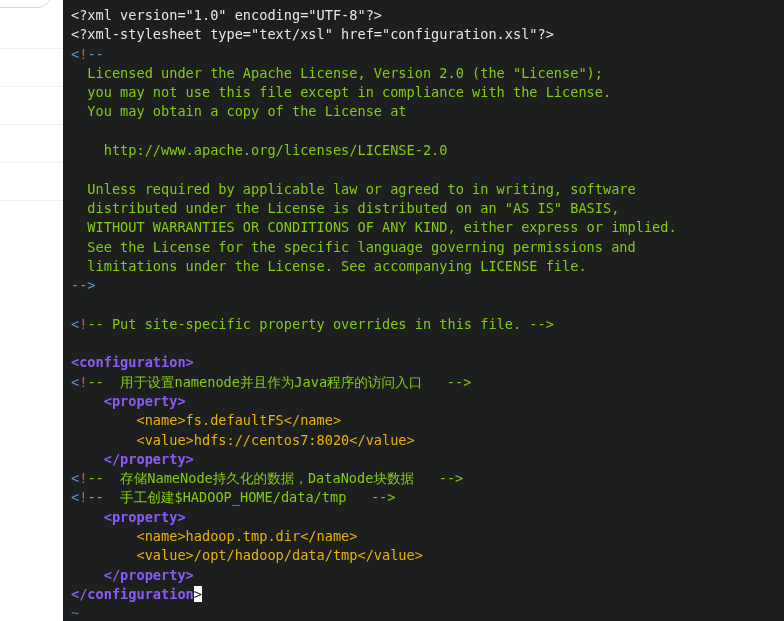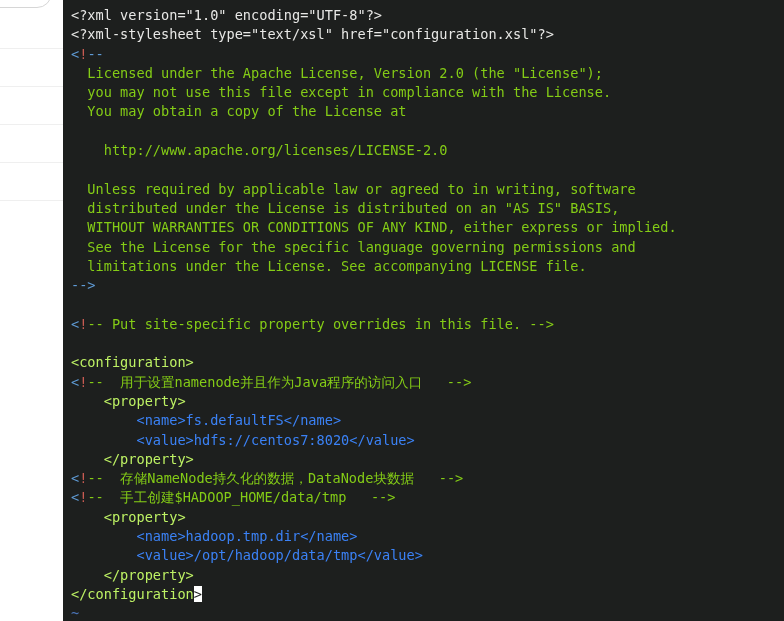--- a/index.html
+++ b/index.html
@@ -87,22 +87,22 @@
     white-space: pre;
     letter-spacing: 0px;
   }
   #code .ln { display: block; min-height: 19.3px; }
 
   
   .cmt      { color: #84cc16; }
   .cmtmark  { color: #5f9bd6; }
   .bang     { color: #c85b52; }
   .pi       { color: #e8e8e6; }
-  .tag      { color: #bef264; }
-  .txt      { color: #3b82f6; }
+  .tag      { color: #8b5cf6; font-weight: bold; }
+  .txt      { color: #eab308; }
   .tilde    { color: #4a73b5; }
   .cursor {
     background: #ffffff;
     color: #1d1f1e;
   }
 </style>
 </head>
 <body>
 
 <div id="screen">

